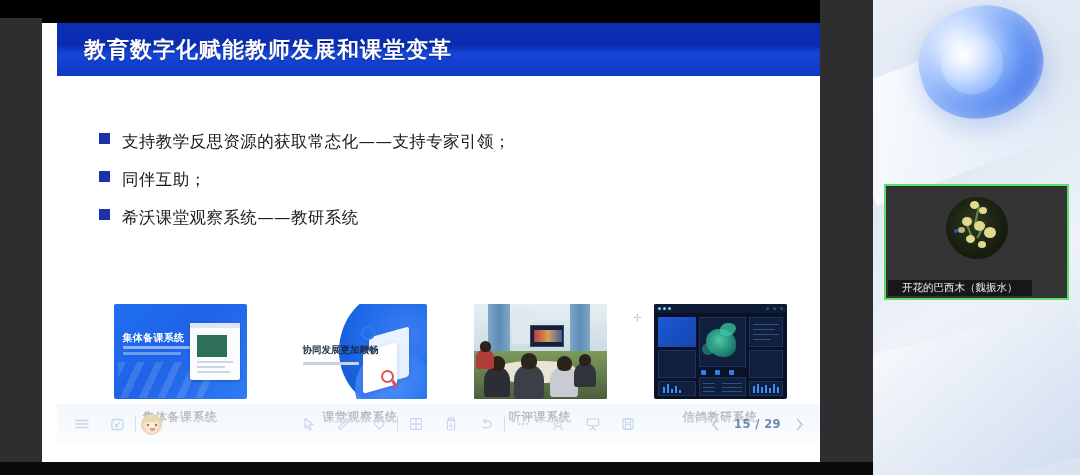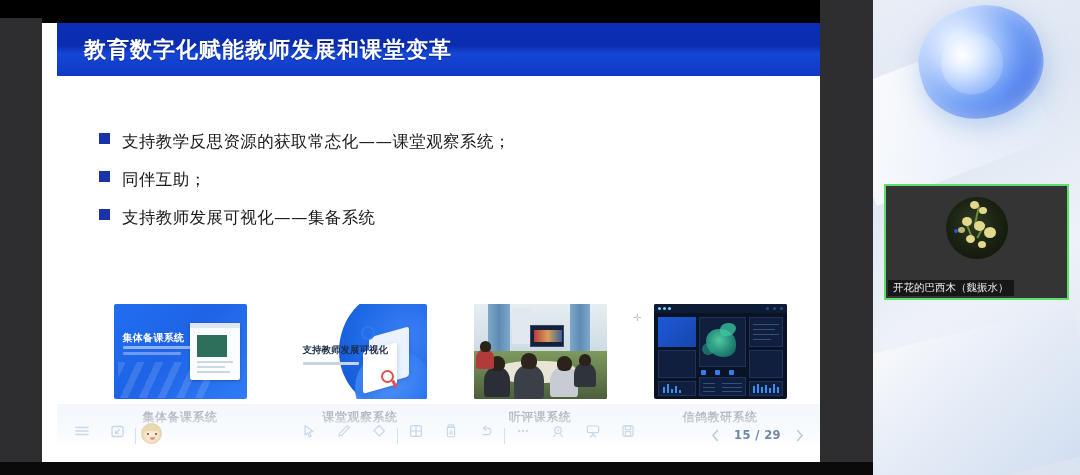--- a/index.html
+++ b/index.html
@@ -121,21 +121,21 @@
   .t4 .kpi{ position:absolute; background: linear-gradient(135deg,#1c59d8,#1746ad); }
   .t4 .map{ position:absolute; left:46px; top:17px; width:44px; height:44px; }
   .t4 .chip{ position:absolute; width:5px; height:5px; border-radius:1px; }
   .t4 .bl { position:absolute; background:#3b8ef5; width:2px; }
   .t4 .txt{ position:absolute; height:1.4px; background:#32507f; }
 
   
   .toolbar {
     position: absolute; left: 15px; top: 386px; width: 763px; height: 40px;
     background: linear-gradient(180deg, rgba(236,243,250,.62) 0%, rgba(245,249,253,.86) 55%, rgba(252,253,255,.95) 100%);
-    display: flex; align-items: flex-end;
+    display: flex; align-items: center;
   }
   .tb-icon {
     color: #c7d7ea; width: 26px; height: 26px;
     display: flex; align-items: center; justify-content: center; flex: 0 0 auto;
   }
   .tb-icon svg { display: block; }
   .tb-sep { width: 1px; height: 16px; background: #d4e0ee; margin: 0 5px; flex: 0 0 1px; }
   .tb-avatar {
     width: 21px; height: 21px; border-radius: 50%; flex: 0 0 21px;
     background: radial-gradient(circle at 50% 58%, #fbeede 0%, #f6e3c6 46%, #e8cf9f 70%, #dcc08a 100%);
@@ -183,21 +183,21 @@
   .tile .avatar-photo {
     position:absolute; left: 50%; top: 42px; transform: translate(-50%,-50%);
     width: 62px; height: 62px; border-radius: 50%; overflow: hidden;
     background: radial-gradient(circle at 45% 42%, #2f3b24 0%, #1b2313 48%, #0d1208 100%);
   }
   .tile .avatar-photo .fl { position:absolute; border-radius:50%; background:#e2d98a; }
   .tile .avatar-photo .st { position:absolute; background:#6d8a3c; }
   .tile .name {
     position:absolute; left:2px; bottom:2px; max-width:181px;
     background: rgba(0,0,0,.55); color:#e9ecef; font-size:10.5px;
-    padding:1px 5px; white-space:nowrap; font-family:"DejaVu Sans", sans-serif;
+    padding:1px 14px; white-space:nowrap; font-family:"DejaVu Sans", sans-serif;
   }
 </style>
 </head>
 <body>
 
 <div id="root">
 
   <div class="frame-left"></div>
   <div class="frame-top"></div>
   <div class="frame-mid"></div>
@@ -208,31 +208,31 @@
 
     <div class="title-bar">
       <div class="title">教育数字化赋能教师发展和课堂变革</div>
     </div>
 
     <div class="slide-body">
 
       <div class="bullets">
         <div class="bullet-row">
           <div class="bullet-sq"></div>
-          <div class="bullet-txt">支持教学反思资源的获取常态化——课堂观察系统；</div>
+          <div class="bullet-txt">支持教学反思资源的获取常态化——支持专家引领；</div>
         </div>
         <div class="bullet-row">
           <div class="bullet-sq"></div>
           <div>
             <div class="bullet-txt">同伴互助；</div>
           </div>
         </div>
         <div class="bullet-row">
           <div class="bullet-sq"></div>
-          <div class="bullet-txt">支持教师发展可视化——集备系统</div>
+          <div class="bullet-txt">希沃课堂观察系统——教研系统</div>
         </div>
       </div>
 
       <div class="slide-cursor">✛</div>
 
       <div class="thumbs">
 
         <div class="thumb-cell">
           <div class="thumb-img t1">
             <div class="t1-head">集体备课系统</div>
@@ -252,21 +252,21 @@
 
         <div class="thumb-cell">
           <div class="thumb-img t2">
             <div class="blob"></div>
               <div class="blob2"></div>
             <div class="card"></div>
               <div class="card2"></div>
             <div class="ring"></div>
               <div class="qmark"></div>
               <div class="qtail"></div>
-            <div class="t2-head">支持教师发展可视化</div>
+            <div class="t2-head">协同发展更加顺畅</div>
             <div class="t2-sub"></div>
           </div>
           <div class="thumb-cap">课堂观察系统</div>
         </div>
 
         <div class="thumb-cell">
           <div class="thumb-img t3">
             <div class="wall"></div>
               <div class="win1"></div>
             <div class="curtL"></div>

